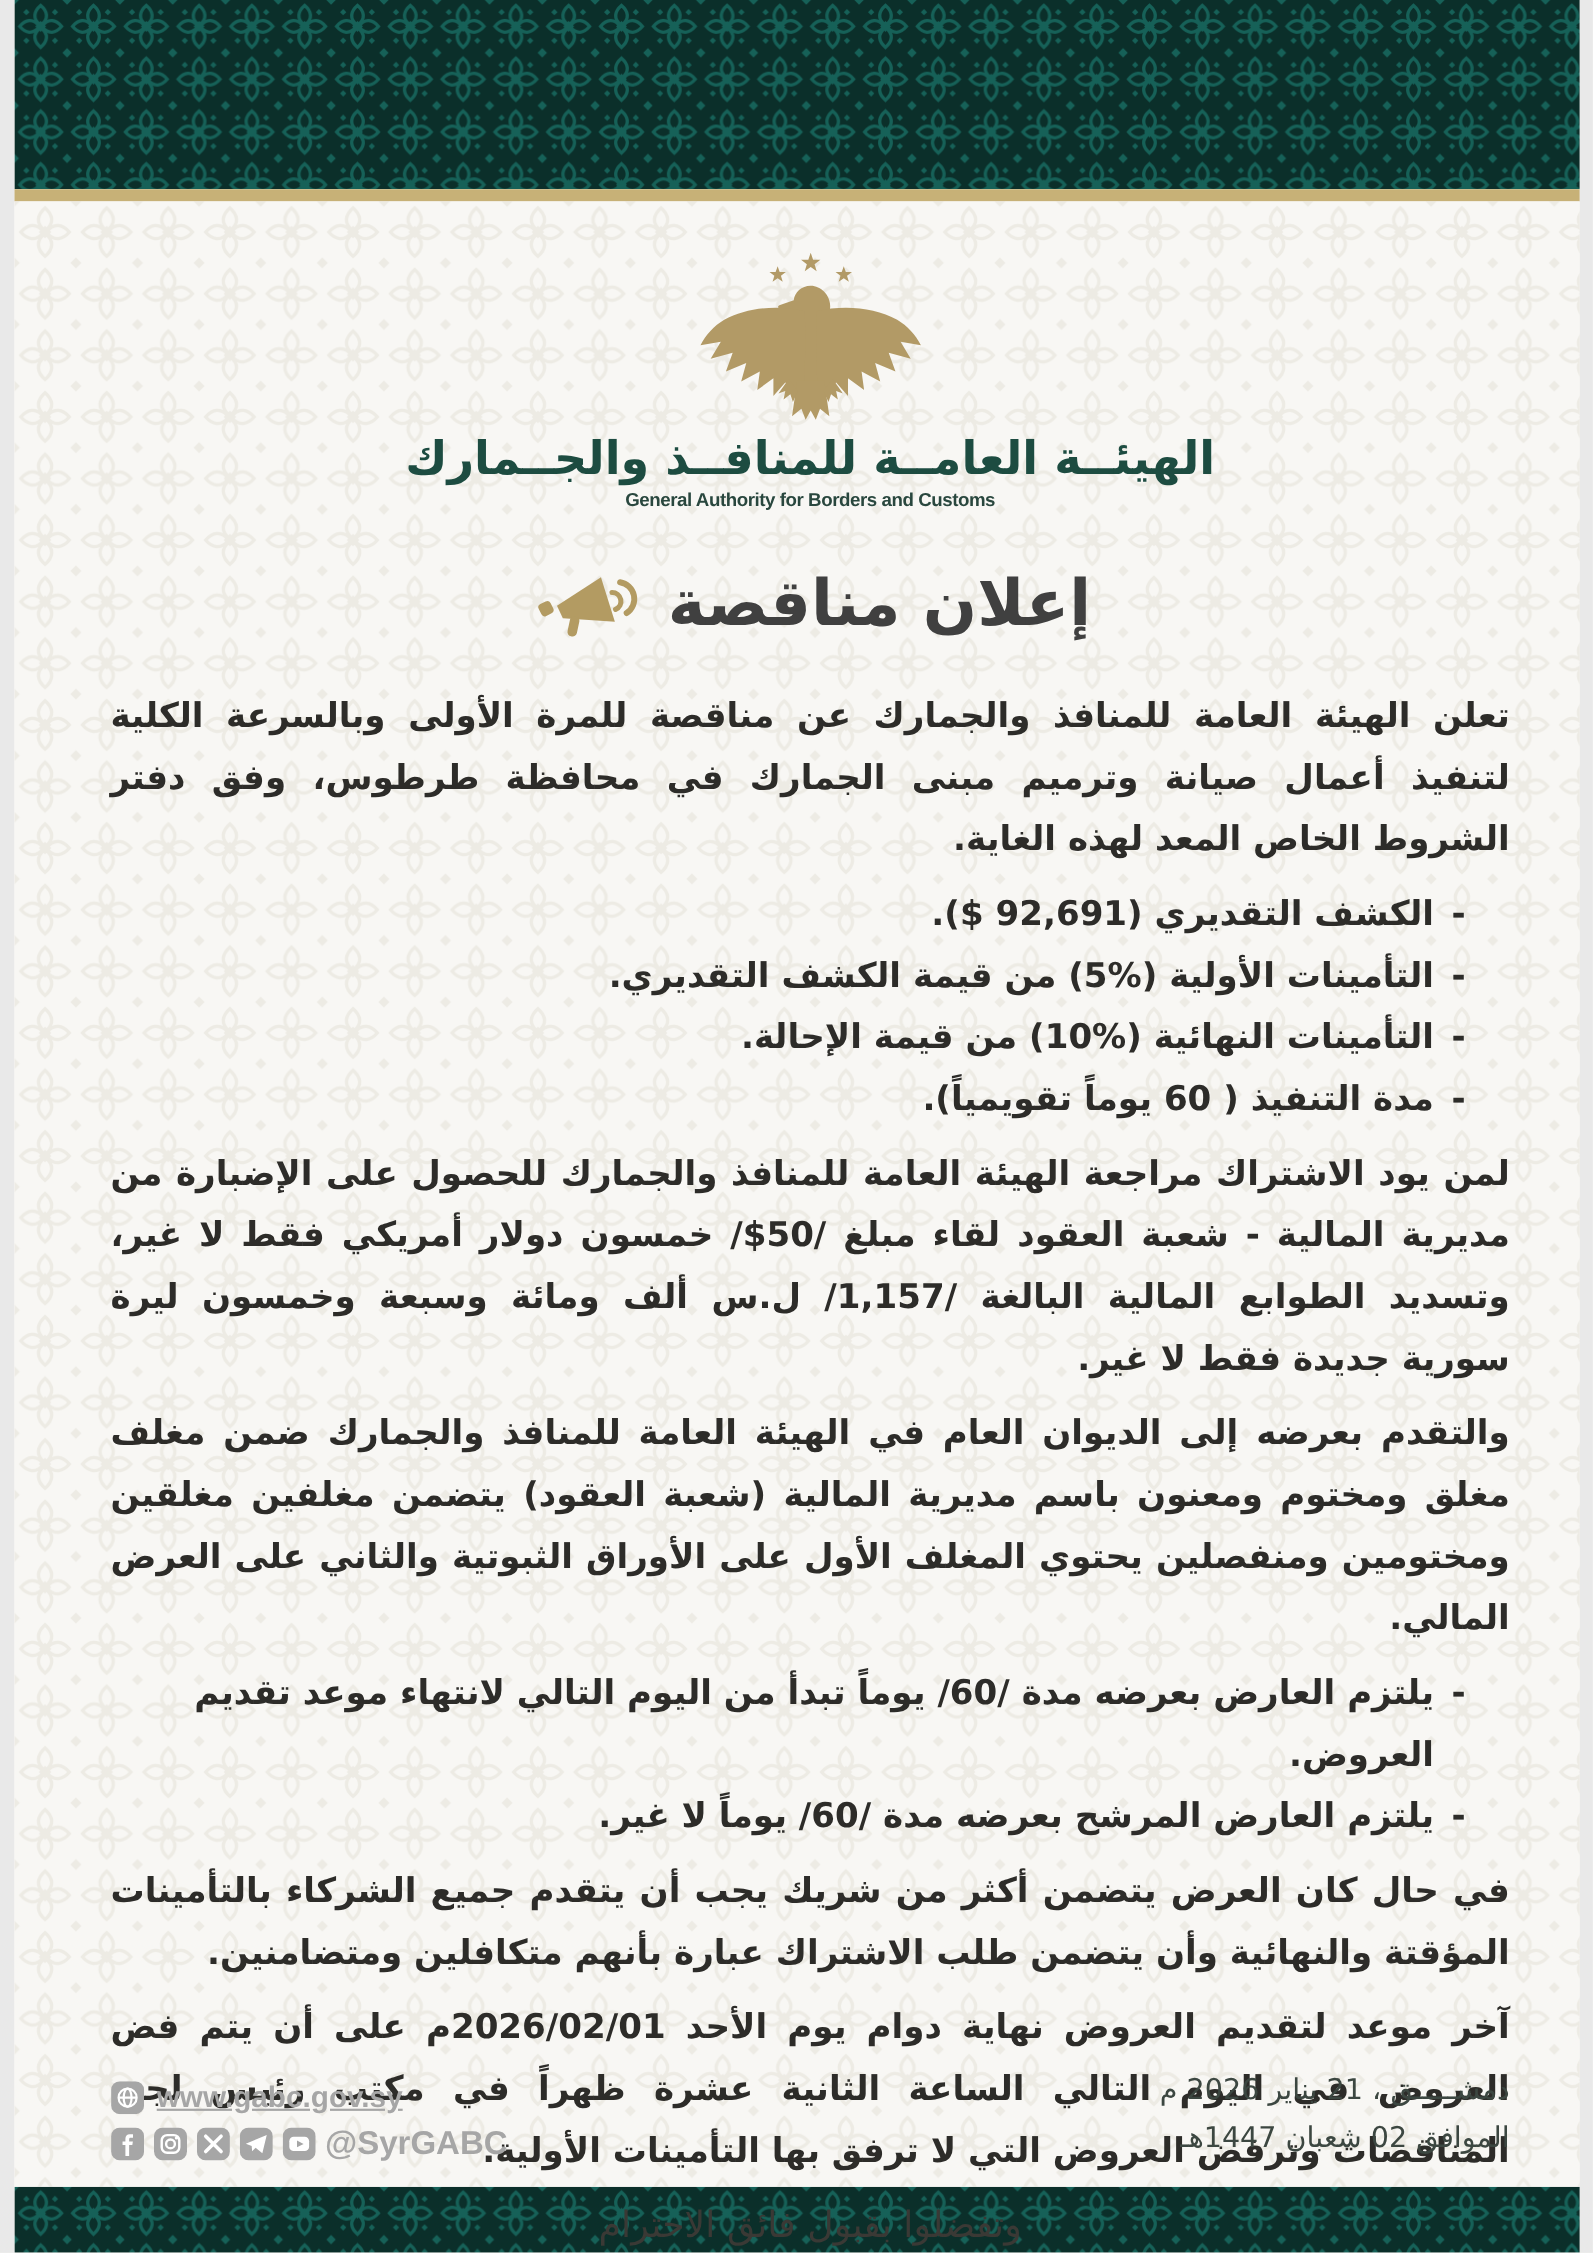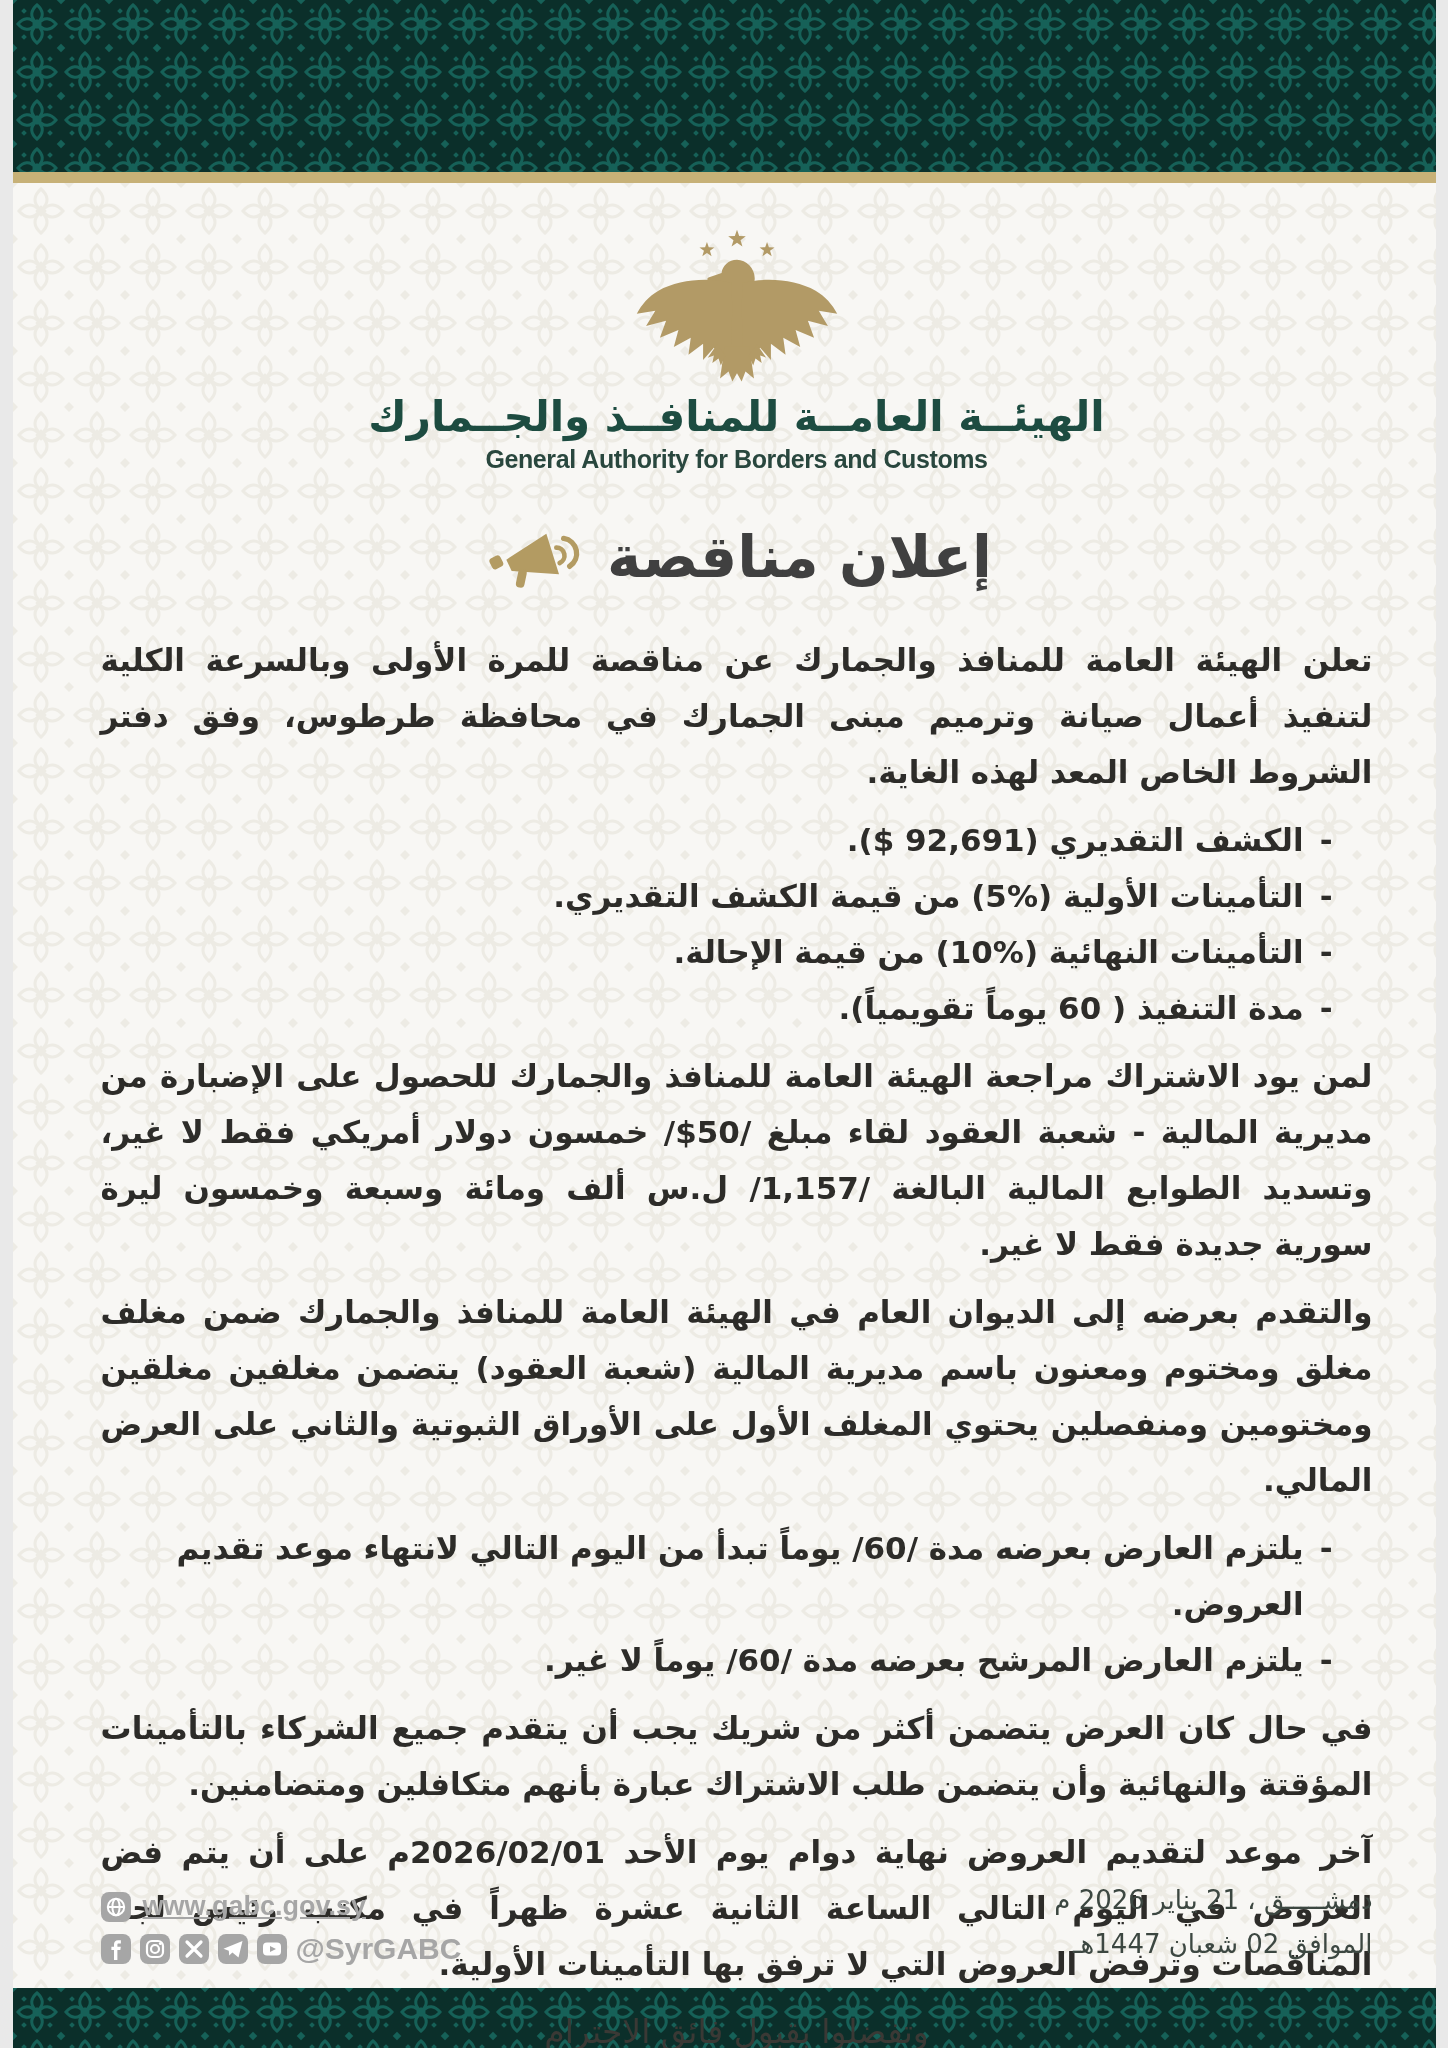--- a/index.html
+++ b/index.html
@@ -14,21 +14,21 @@
   .gold-bar{position:absolute;top:172px;left:0;width:1448px;height:11px;background:#c7b177;}
   .bg-pattern{position:absolute;top:183px;left:0;display:block;}
   .band-bottom{position:absolute;bottom:0;left:0;display:block;}
 
   .content{position:absolute;top:183px;left:0;width:1448px;height:1805px;
     padding:0 88px;box-sizing:border-box;z-index:2;}
 
   .logo-block{margin-top:46px;text-align:center;}
   .eagle{display:block;margin:0 auto;}
   .org-ar{font-size:42px;font-weight:700;color:#1d4c41;margin-top:4px;line-height:52px;}
-  .org-en{font-size:25px;font-weight:700;color:#29473e;letter-spacing:-0.4px;margin-top:2px;
+  .org-en{font-size:17px;font-weight:700;color:#29473e;letter-spacing:-0.4px;margin-top:2px;
     font-family:"Liberation Sans",sans-serif;}
 
   .title-row{display:flex;justify-content:center;align-items:center;gap:26px;margin-top:44px;}
   .title-text{font-size:58px;font-weight:700;color:#404040;line-height:70px;}
 
   .body{direction:rtl;margin-top:36px;font-size:31px;font-weight:700;color:#2d2c29;line-height:56px;}
   .body p{margin:0 0 12px;text-align:justify;text-align-last:right;}
   .spec-list{margin:0 0 12px;padding:0 40px 0 0;}
   .spec-item{display:flex;gap:16px;align-items:baseline;}
   .spec-item::before{content:"-";flex:0 0 auto;}

